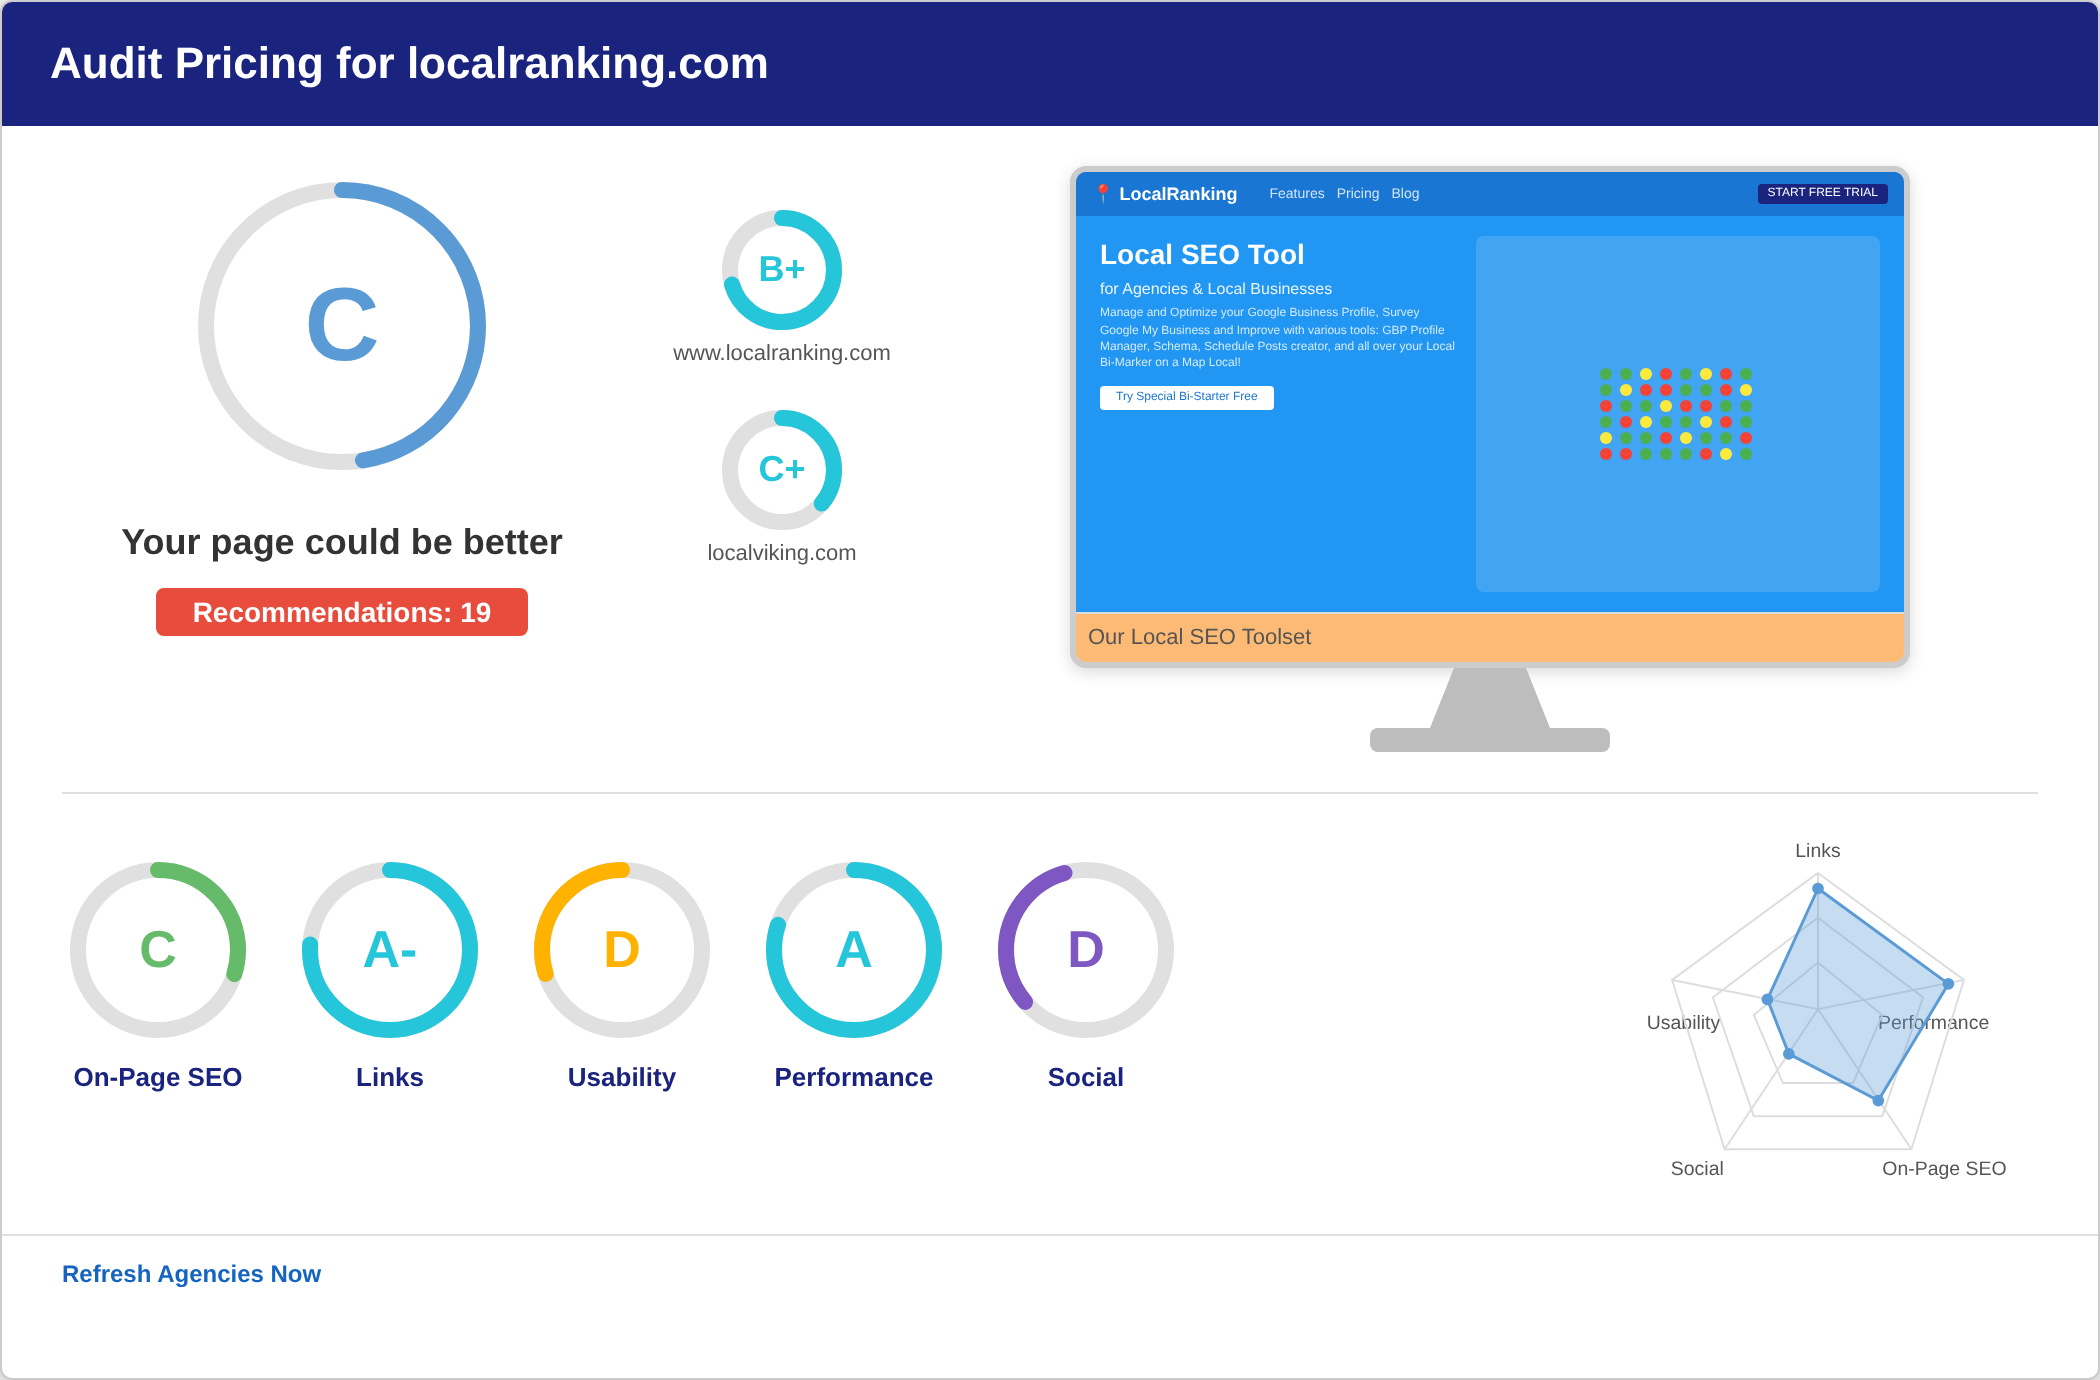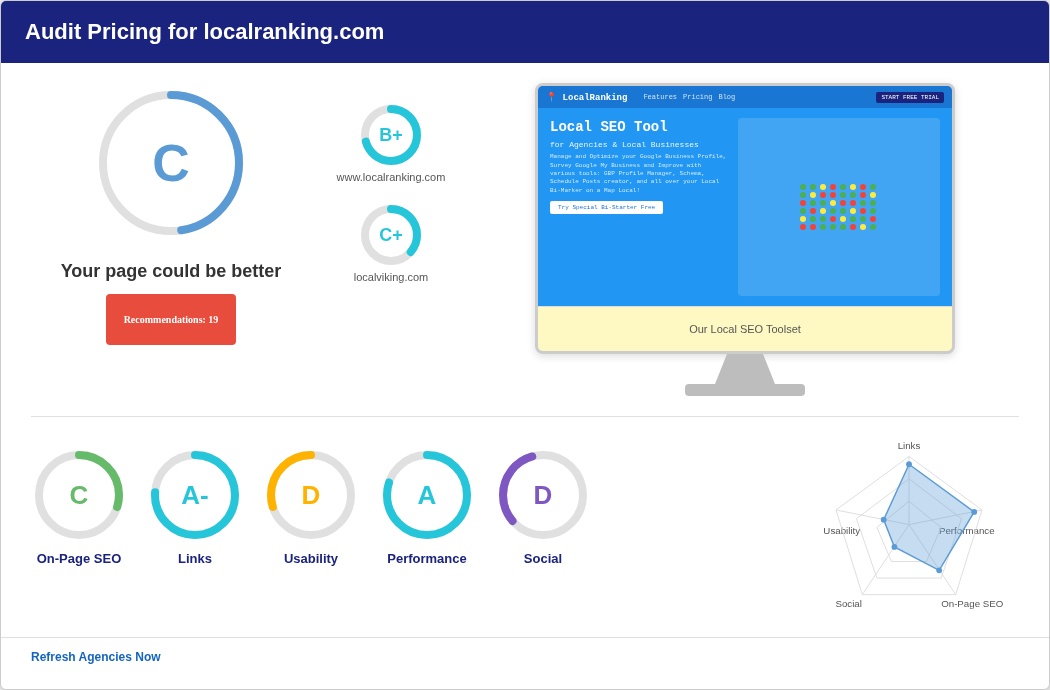--- a/index.html
+++ b/index.html
@@ -77,26 +77,25 @@
       color: #333;
       margin-top: 8px;
       text-align: left;
     }
 
     .recommendations-btn {
       background: #e74c3c;
       color: #fff;
       border: none;
       border-radius: 4px;
-      padding: 20px 18px;
-      font-size: 10px;
+      padding: 4px 18px;
+      font-size: 14px;
       font-weight: bold;
       cursor: pointer;
       margin-top: 12px;
-      font-family: Liberation Serif, serif;
     }
 
     
     .competitors {
       display: flex;
       flex-direction: column;
       gap: 20px;
       justify-content: center;
       padding-top: 20px;
       flex: 0 0 120px;
@@ -152,21 +151,20 @@
       box-shadow: 0 2px 8px rgba(0,0,0,0.15);
     }
 
     .monitor-screen {
       background: #2196f3;
       height: 220px;
       position: relative;
       overflow: hidden;
       display: flex;
       flex-direction: column;
-      font-family: Liberation Mono, monospace;
     }
 
     .monitor-nav {
       background: #1976d2;
       height: 22px;
       display: flex;
       align-items: center;
       padding: 0 8px;
       gap: 8px;
     }
@@ -256,23 +254,22 @@
       padding: 4px;
     }
 
     .dot {
       width: 6px;
       height: 6px;
       border-radius: 50%;
     }
 
     .monitor-footer {
-      background: #fef9c3;
-      text-align: center;
-      padding: 16px;
+      background: #fdba74;
+      padding: 6px;
       font-size: 11px;
       color: #555;
       border-top: 1px solid #ddd;
     }
 
     .monitor-stand {
       width: 60px;
       height: 30px;
       background: #bdbdbd;
       margin: 0 auto;

